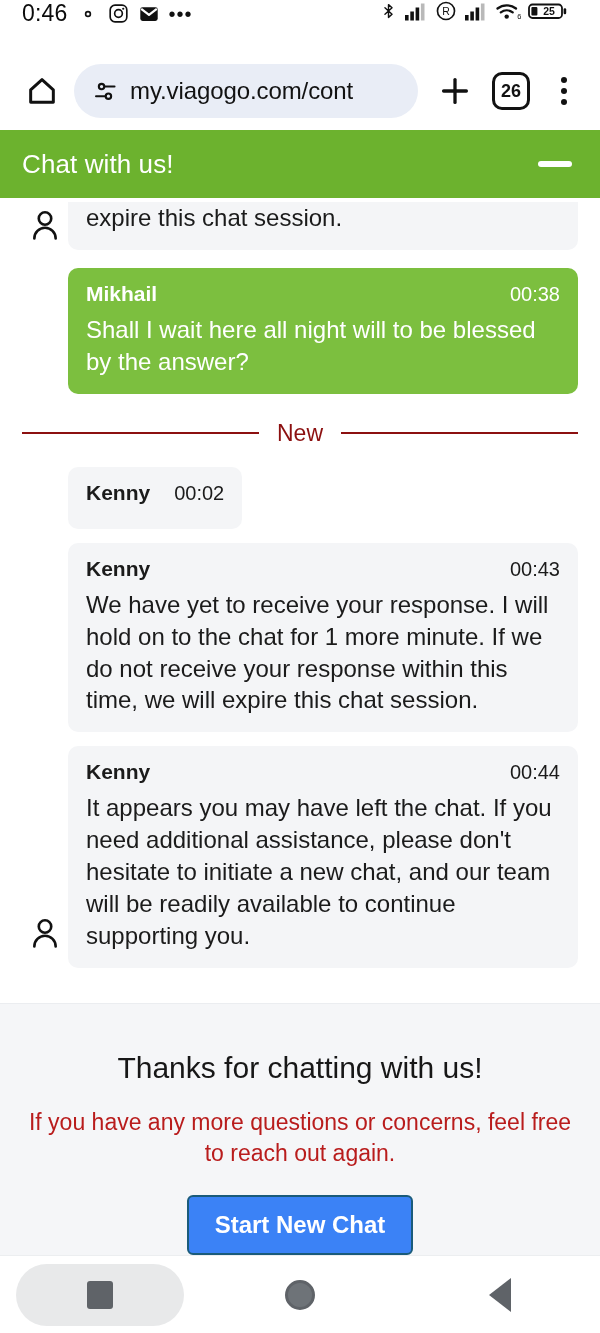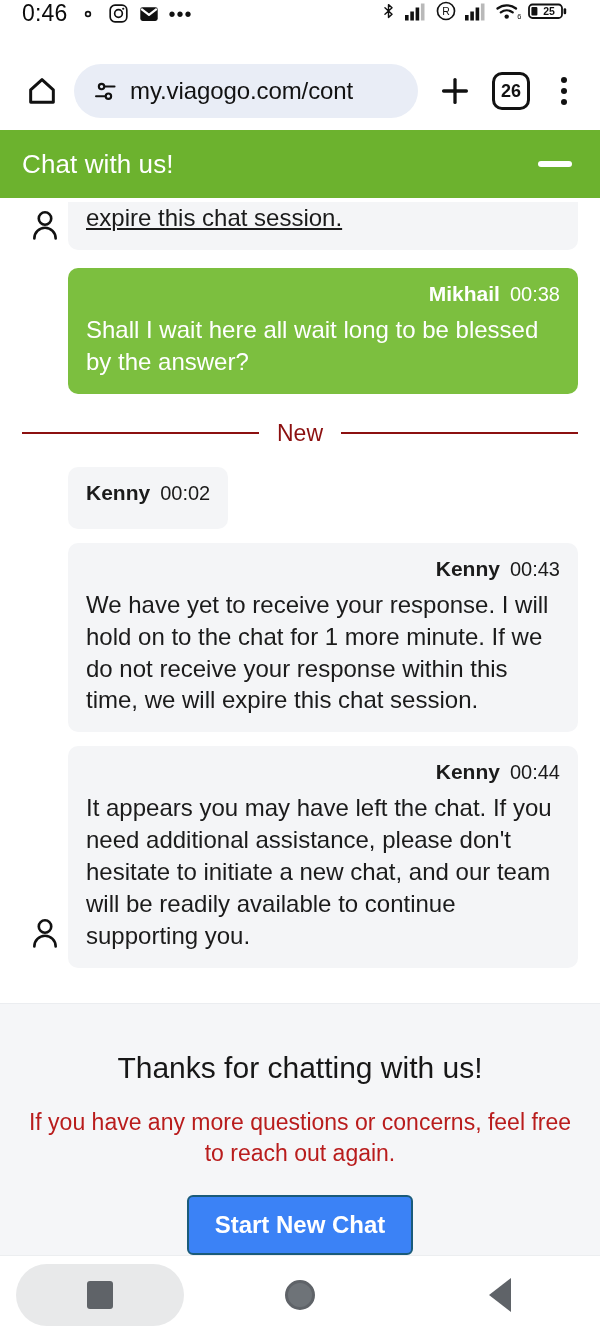--- a/index.html
+++ b/index.html
@@ -64,21 +64,21 @@
     overflow: hidden; padding: 0 22px 0 22px;
   }
   .msg-row { display: flex; align-items: flex-start; position: relative; }
   .avatar-slot { width: 46px; flex: 0 0 46px; display: flex; justify-content: center; }
   .bubble {
     border-radius: 10px; padding: 14px 18px 16px 18px;
     max-width: 510px;
   }
   .bubble.agent { background: #f4f5f7; color: #1b1b1b; }
   .bubble.me { background: #7cbf3f; color: #ffffff; }
-  .bubble-head { display: flex; justify-content: flex-end; align-items: baseline; gap: 10px; margin-bottom: 8px; }
+  .bubble-head { display: flex; justify-content: space-between; align-items: baseline; gap: 24px; margin-bottom: 8px; }
   .bubble-name { font-size: 21px; font-weight: 700; }
   .bubble-time { font-size: 20px; font-weight: 400; }
   .bubble-text { font-size: 24px; line-height: 1.33; }
 
   .partial { margin-top: 0; }
   .partial .bubble { border-radius: 0 0 10px 10px; padding-top: 0; }
 
   .divider-new {
     display: flex; align-items: center; gap: 18px;
     margin: 26px 0 20px 0; color: #8c1010;
@@ -240,33 +240,33 @@
 
     <div class="msg-row partial" style="margin-top:4px;">
       <div class="avatar-slot" style="padding-top:6px;">
         <span class="ico">
           <svg width="34" height="36" viewBox="0 0 24 26">
             <circle cx="12" cy="7.6" r="4.5" fill="none" stroke="#111" stroke-width="1.9"></circle>
             <path d="M4.3 22 a7.7 7.7 0 0 1 15.4 0" fill="none" stroke="#111" stroke-width="1.9" stroke-linecap="round"></path>
           </svg>
         </span>
       </div>
-      <div class="bubble agent" style="width:510px;text-decoration:underline;">
+      <div class="bubble agent" style="width:510px;">
         <div class="bubble-text">expire this chat session.</div>
       </div>
     </div>
 
     <div class="msg-row" style="margin-top:18px;">
       <div class="avatar-slot"></div>
       <div class="bubble me" style="width:510px;">
         <div class="bubble-head">
           <span class="bubble-name">Mikhail</span>
           <span class="bubble-time">00:38</span>
         </div>
-        <div class="bubble-text">Shall I wait here all wait long to be blessed by the answer?</div>
+        <div class="bubble-text">Shall I wait here all night will to be blessed by the answer?</div>
       </div>
     </div>
 
     <div class="divider-new">
       <div class="line"></div>
       <div class="lbl">New</div>
       <div class="line"></div>
     </div>
 
     <div class="msg-row shrink msg-block">

